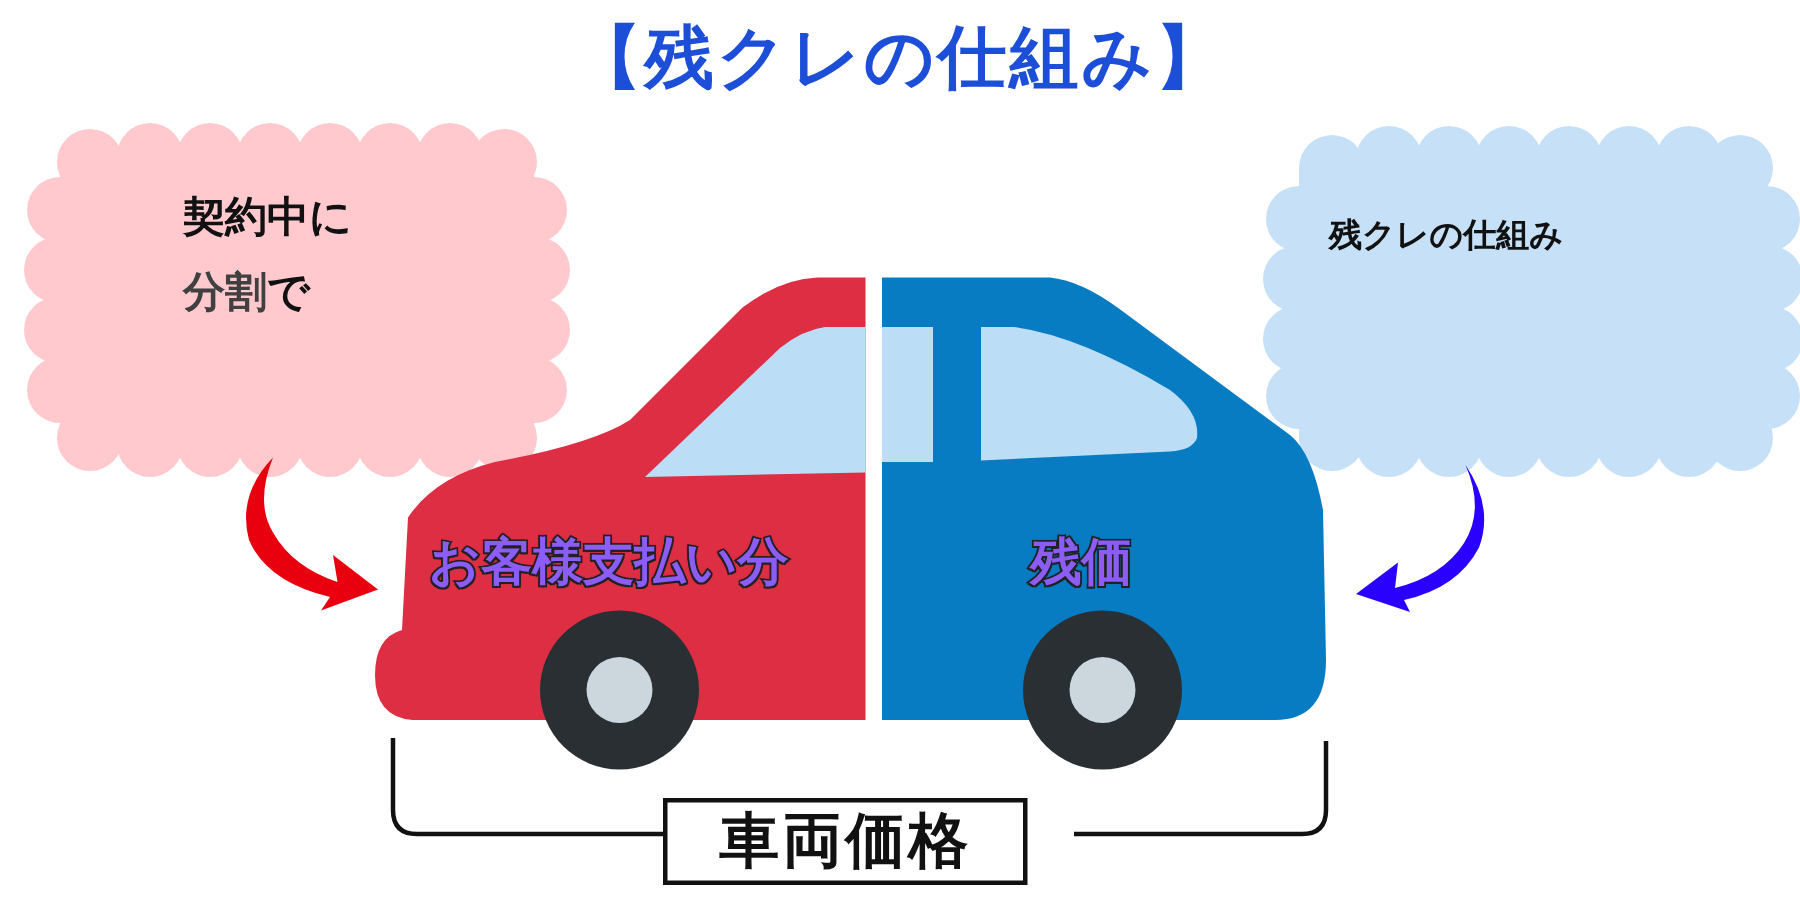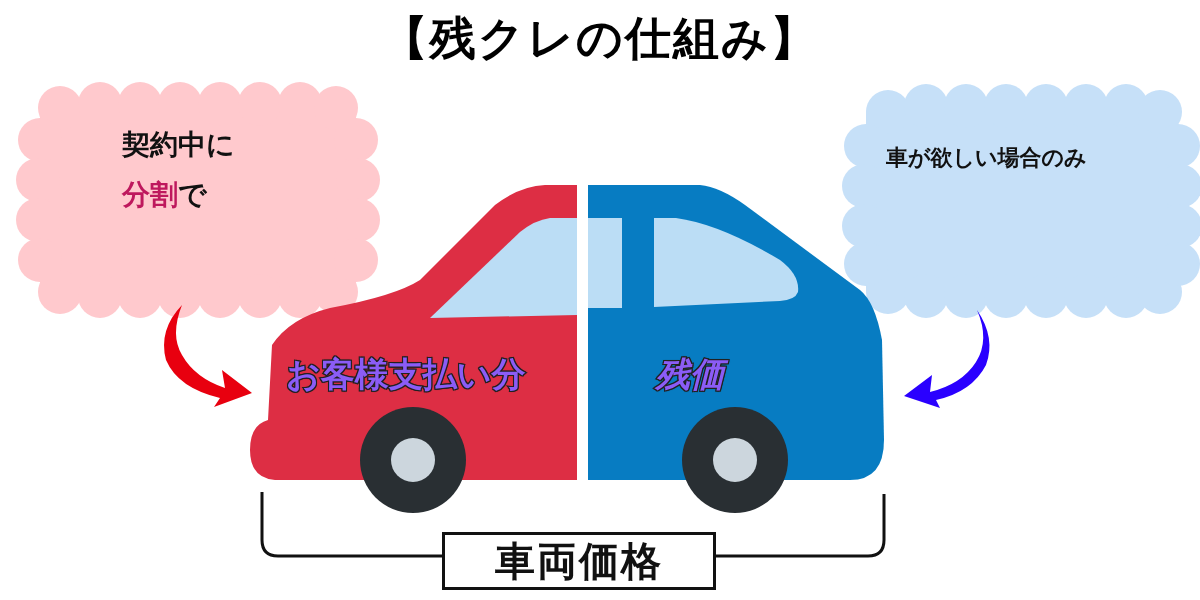--- a/index.html
+++ b/index.html
@@ -1,32 +1,32 @@
 <!DOCTYPE html>
 <html><head>
   <meta charset="utf-8">
   <style>
     html, body { margin: 0; padding: 0; background: #ffffff; }
     body { width: 1200px; height: 600px; position: relative; overflow: hidden;
            font-family: "DejaVu Sans", "Liberation Sans", sans-serif; }
     .title { position: absolute; left: 0; top: 8px; width: 1200px; text-align: center;
-             font-size: 46px; font-weight: bold; color: #000000; letter-spacing: 2px; line-height: 60px; }
+             font-size: 46px; font-weight: bold; color: #1d4ed8; letter-spacing: 2px; line-height: 60px; }
     svg.scene { position: absolute; left: 0; top: 0; }
     .cloud-text { position: absolute; font-weight: bold; color: #111111; }
     .cloud-text .line { display: block; white-space: nowrap; }
-    .red { color: #be185d; }
+    .red { color: #404040; }
     .left-text { left: 122px; top: 120px; font-size: 28px; line-height: 50px; }
     .right-text { left: 886px; top: 138px; font-size: 22px; line-height: 40px; }
     .car-label { position: absolute; font-weight: bold; color: #8b5cf6; font-size: 34px;
                  -webkit-text-stroke: 2px #222; paint-order: stroke fill;
                  text-shadow: 0 0 2px #222, 1px 1px 0 #222, -1px -1px 0 #222, 1px -1px 0 #222, -1px 1px 0 #222;
                  white-space: nowrap; }
     .label-left { left: 286px; top: 352px; }
-    .label-right { left: 656px; top: 352px; font-style: italic; }
-    .price-box { position: absolute; left: 442px; top: 532px; width: 274px; height: 58px;
+    .label-right { left: 687px; top: 352px; }
+    .price-box { position: absolute; left: 442px; top: 532px; width: 243px; height: 58px;
                  border: 3px solid #111; background: #fff; box-sizing: border-box;
                  text-align: center; font-weight: bold; font-size: 40px; line-height: 52px; color: #111;
                  letter-spacing: 2px; }
   </style>
 </head>
 <body>
 
 <div class="title">【残クレの仕組み】</div>
 
 <svg class="scene" width="1200" height="600" viewBox="0 0 1200 600">
@@ -121,19 +121,19 @@
 
   <path d="M262 492 L262 540 Q262 556 278 556 L442 556 M716 556 L868 556 Q884 556 884 540 L884 494" fill="none" stroke="#111" stroke-width="3"></path>
 </svg>
 
 <div class="cloud-text left-text">
   <span class="line">契約中に</span>
   <span class="line"><span class="red">分割</span><span>で</span></span>
 </div>
 
 <div class="cloud-text right-text">
-  <span class="line">車が欲しい場合のみ</span>
+  <span class="line">残クレの仕組み</span>
 </div>
 
 <div class="car-label label-left">お客様支払い分</div>
 <div class="car-label label-right">残価</div>
 
 <div class="price-box">車両価格</div>
 
 </body></html>

